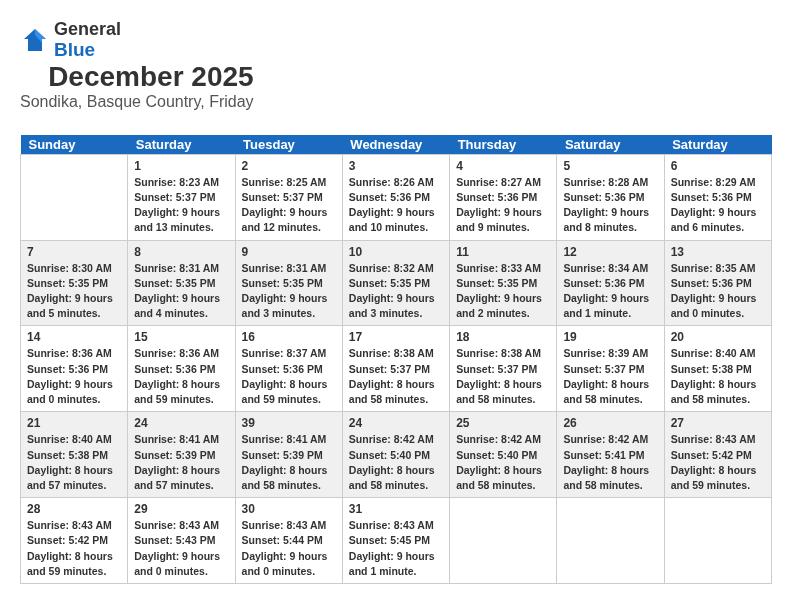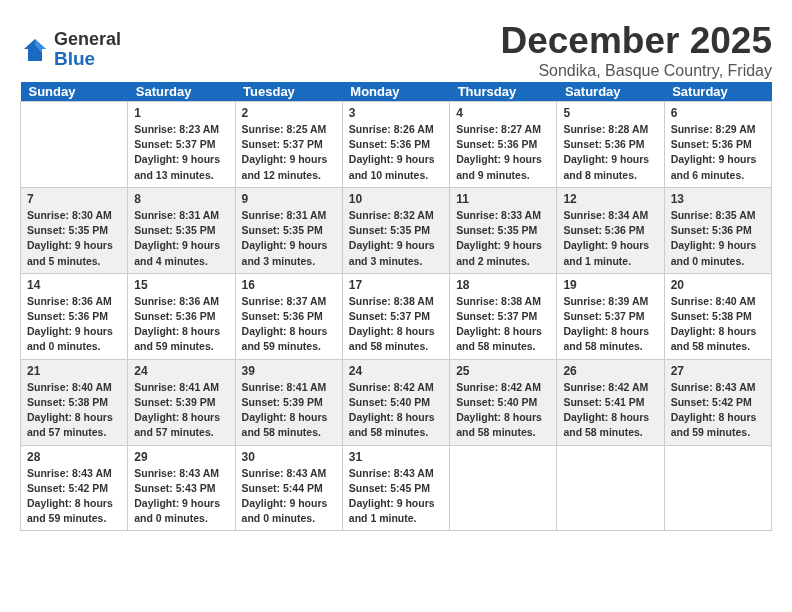--- a/index.html
+++ b/index.html
@@ -6,22 +6,23 @@
     body {
       font-family: Arial, sans-serif;
       background: #fff;
       width: 792px;
       min-height: 612px;
       padding: 20px;
     }
     .header {
       display: flex;
       justify-content: space-between;
-      align-items: center;
-      margin-bottom: 2px;
+      align-items: flex-start;
+      margin-bottom: 24px;
+      flex-direction: column;
     }
     .logo {
       display: flex;
       align-items: center;
     }
     .logo-text {
       display: flex;
       flex-direction: column;
       line-height: 1.1;
     }
@@ -37,21 +38,21 @@
     }
     .logo-icon {
       width: 30px;
       height: 30px;
       margin-right: 4px;
     }
     .title-section {
       text-align: right;
     }
     .month-title {
-      font-size: 37px;
+      font-size: 28px;
       font-weight: bold;
       color: #333;
     }
     .location {
       font-size: 16px;
       color: #555;
     }
     table {
       width: 100%;
       border-collapse: collapse;
@@ -122,21 +123,21 @@
     <div class="location">Sondika, Basque Country, Friday</div>
   </div>
 </div>
 
 <table>
   <thead>
     <tr>
     <th class="day-header">Sunday</th>
         <th class="day-header">Saturday</th>
         <th class="day-header">Tuesday</th>
-        <th class="day-header">Monday</th>
+        <th class="day-header">Wednesday</th>
         <th class="day-header">Thursday</th>
         <th class="day-header">Saturday</th>
         <th class="day-header">Saturday</th>
       </tr>
   </thead>
   <tbody id="calendar-body">
   <tr>
         <td class="empty-cell"></td>
         <td>
           <div class="day-num">1</div>

